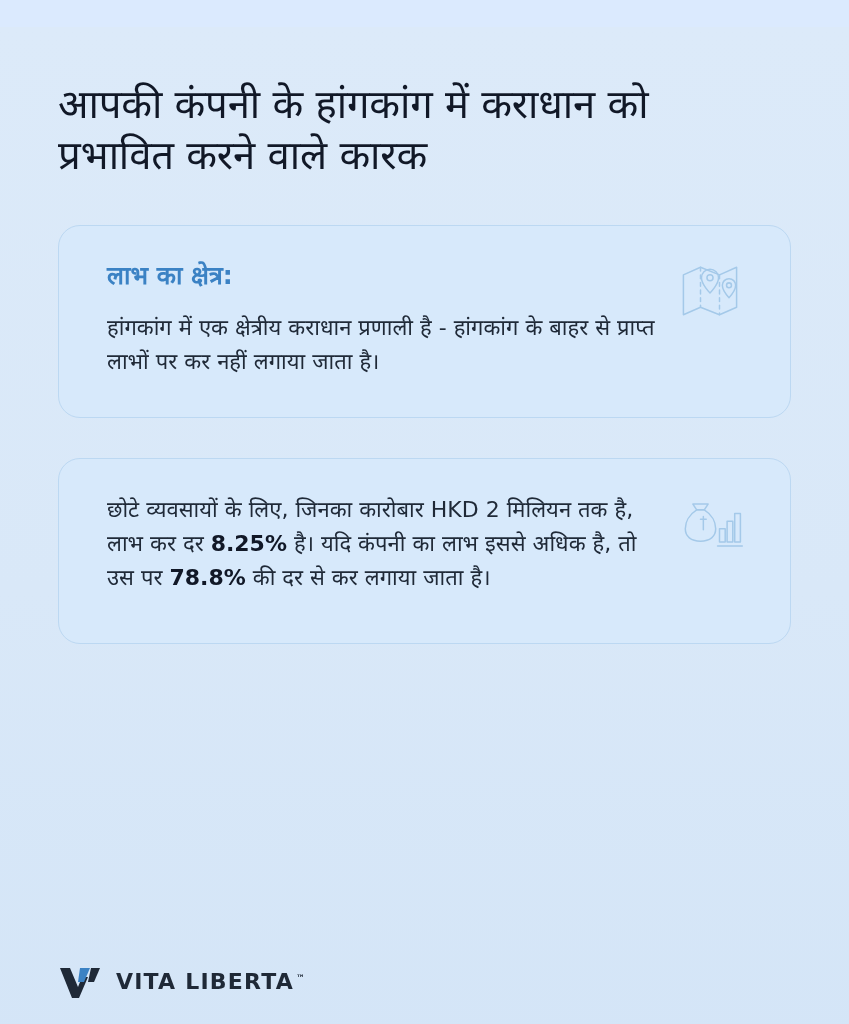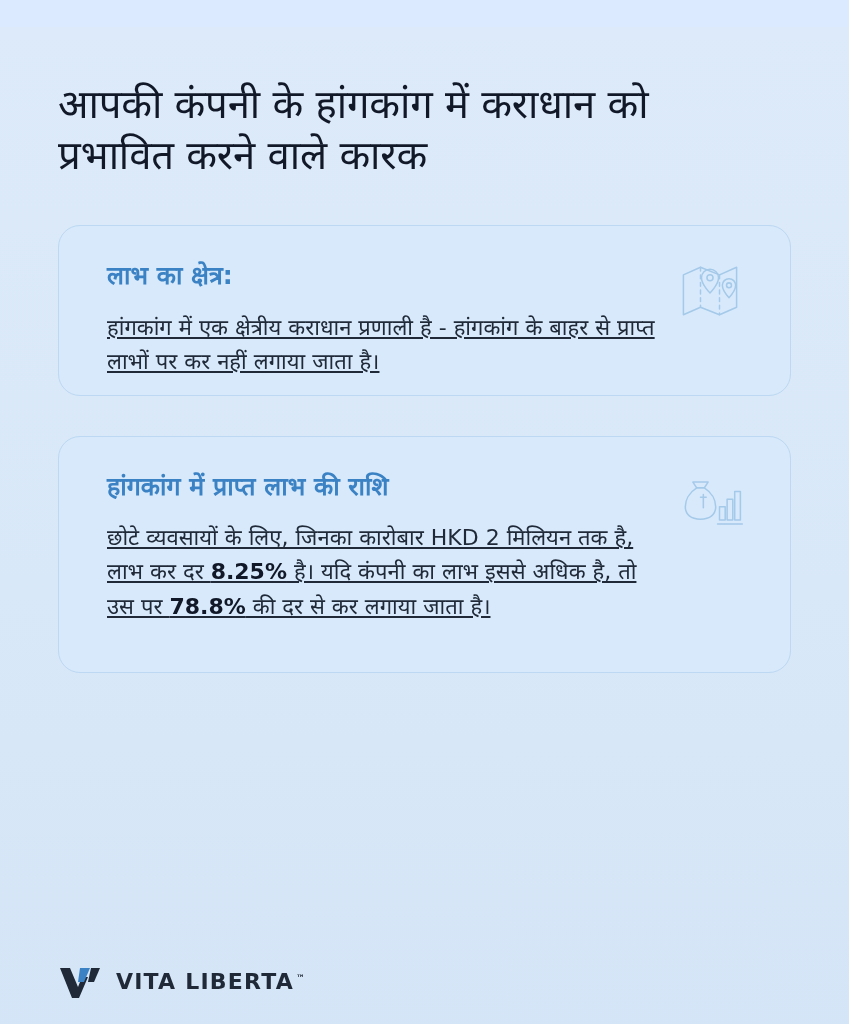--- a/index.html
+++ b/index.html
@@ -30,21 +30,21 @@
     letter-spacing: -0.2px;
     max-width: 700px;
   }
   .card {
     position: relative;
     margin-top: 44px;
     border-radius: 22px;
     border: 1.5px solid #bcd8f2;
     background: #d7e9fb;
     box-sizing: border-box;
-    padding: 34px 40px 16px 48px;
+    padding: 34px 40px 38px 48px;
     overflow: hidden;
   }
   .card.second {
     margin-top: 40px;
     padding-bottom: 48px;
   }
   .card-inner {
     position: relative;
     z-index: 2;
     max-width: 560px;
@@ -54,21 +54,20 @@
     font-weight: bold;
     color: #3b82c4;
     margin: 0 0 18px 0;
     line-height: 1.3;
   }
   .card-body {
     font-size: 22px;
     line-height: 1.55;
     color: #1f2937;
     margin: 0;
-    text-decoration: underline;
   }
   .card-body b {
     font-weight: bold;
     color: #111827;
   }
   .card-icon {
     position: absolute;
     top: 28px;
     right: 42px;
     width: 76px;
@@ -140,21 +139,20 @@
         <path d="M22 18 h16 l-4 6 h-8 z"></path>
         <path d="M26 24 c-8 5 -12 13 -12 20 c0 8 6 13 16 13 c10 0 16 -5 16 -13 c0 -7 -4 -15 -12 -20 z"></path>
         <path d="M30 34 h6 M33 31 v14"></path>
         <rect x="50" y="44" width="6" height="14"></rect>
         <rect x="58" y="36" width="6" height="22"></rect>
         <rect x="66" y="28" width="6" height="30"></rect>
         <path d="M48 62 h26"></path>
       </svg>
     </div>
     <div class="card-inner">
-      <h2 class="card-title">हांगकांग में प्राप्त लाभ की राशि</h2>
       <p class="card-body"><span>छोटे व्यवसायों के लिए, जिनका कारोबार HKD 2 मिलियन तक है, लाभ कर दर </span><b>8.25%</b><span> है। यदि कंपनी का लाभ इससे अधिक है, तो उस पर </span><b>78.8%</b><span> की दर से कर लगाया जाता है।</span></p>
     </div>
   </div>
 
   <div class="footer">
     <svg class="logo-mark" viewBox="0 0 44 34">
       <path d="M2 3 L12 3 L20 22 L24 12 L30 12 L21 33 L14 33 Z" fill="#1f2937"></path>
       <path d="M22 3 L32 3 L26 17 L20 17 Z" fill="#3b82c4"></path>
       <path d="M33 3 L42 3 L36 17 L30 17 Z" fill="#1f2937"></path>
     </svg>

